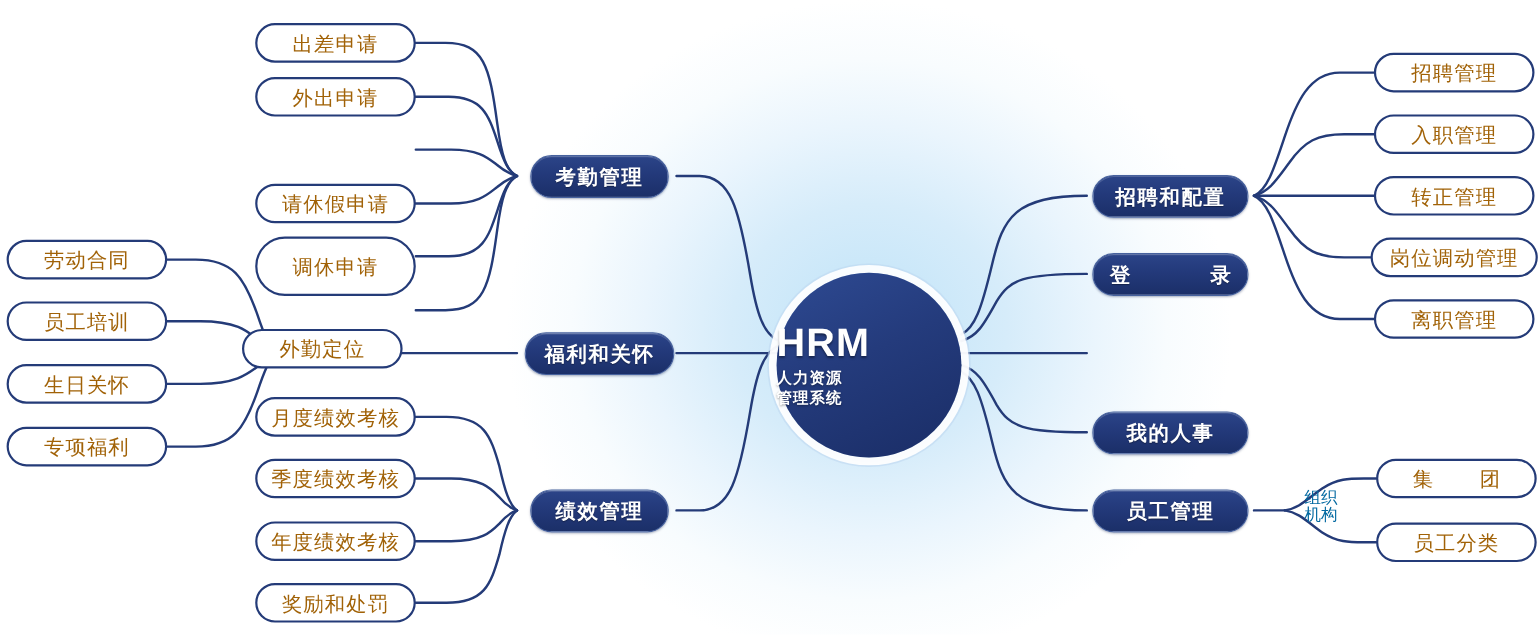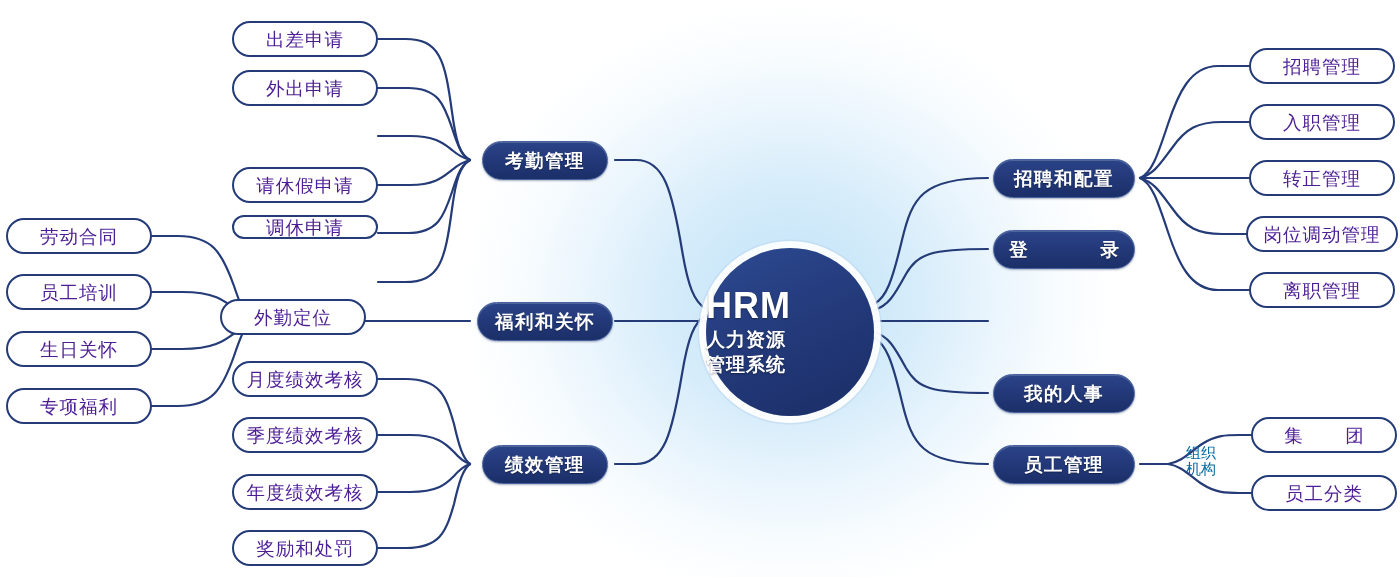--- a/index.html
+++ b/index.html
@@ -26,21 +26,21 @@
     position:absolute;z-index:3;
     box-sizing:border-box;
     display:flex;align-items:center;justify-content:center;
     white-space:nowrap;
     user-select:none;
   }
   .node.outline{
     border:2.2px solid #243b78;
     border-radius:999px;
     background:#ffffff;
-    color:#4c1d95;
+    color:#a16207;
     font-size:18.5px;
     letter-spacing:1px;
   }
   .node.filled{
     border-radius:999px;
     background:linear-gradient(180deg,#2b4488 0%,#23397a 45%,#1b2f68 100%);
     border:1px solid #47629e;
     color:#ffffff;
     font-size:18.5px;
     font-weight:bold;
@@ -55,21 +55,21 @@
     position:absolute;z-index:4;
     left:706px;top:248px;width:168px;height:168px;
     border-radius:50%;
     background:linear-gradient(155deg,#2e4a92 0%,#243b7c 45%,#1a2d66 100%);
     box-shadow:0 0 0 7px rgba(255,255,255,.92), 0 0 0 8.5px rgba(190,215,240,.55), 0 2px 6px rgba(20,40,90,.25);
     display:flex;flex-direction:column;align-items:flex-start;justify-content:center;
     color:#ffffff;text-align:center;
     text-shadow:0 1px 2px rgba(0,0,0,.4);
   }
   #center-node .abbr{font-size:36px;font-weight:bold;letter-spacing:1px;line-height:1.05;margin-bottom:3px;}
-  #center-node .l1,#center-node .l2{font-size:19px;font-weight:bold;letter-spacing:1px;line-height:1.32;}
+  #center-node .l1,#center-node .l2{font-size:14px;font-weight:bold;letter-spacing:1px;line-height:1.32;}
 
   
   .edge-label{
     position:absolute;z-index:3;
     color:#0369a1;font-size:15px;line-height:1.08;
     text-align:center;letter-spacing:0;
     background:transparent;
   }
 </style>
 </head>
@@ -127,21 +127,21 @@
 
   <div class="node outline" style="left:232px;top:21px;width:146px;height:36px;">
     <span>出差申请</span>
   </div>
   <div class="node outline" style="left:232px;top:70px;width:146px;height:36px;">
     <span>外出申请</span>
   </div>
   <div class="node outline" style="left:232px;top:167px;width:146px;height:36px;">
     <span>请休假申请</span>
   </div>
-  <div class="node outline" style="left:232px;top:215px;width:146px;height:24px;">
+  <div class="node outline" style="left:232px;top:215px;width:146px;height:54px;">
     <span>调休申请</span>
   </div>
   <div class="node outline" style="left:220px;top:264px;width:146px;height:36px;margin-top:35px;">
     <span>外勤定位</span>
   </div>
 
   <div class="node outline" style="left:6px;top:218px;width:146px;height:36px;">
     <span>劳动合同</span>
   </div>
   <div class="node outline" style="left:6px;top:274px;width:146px;height:36px;">

